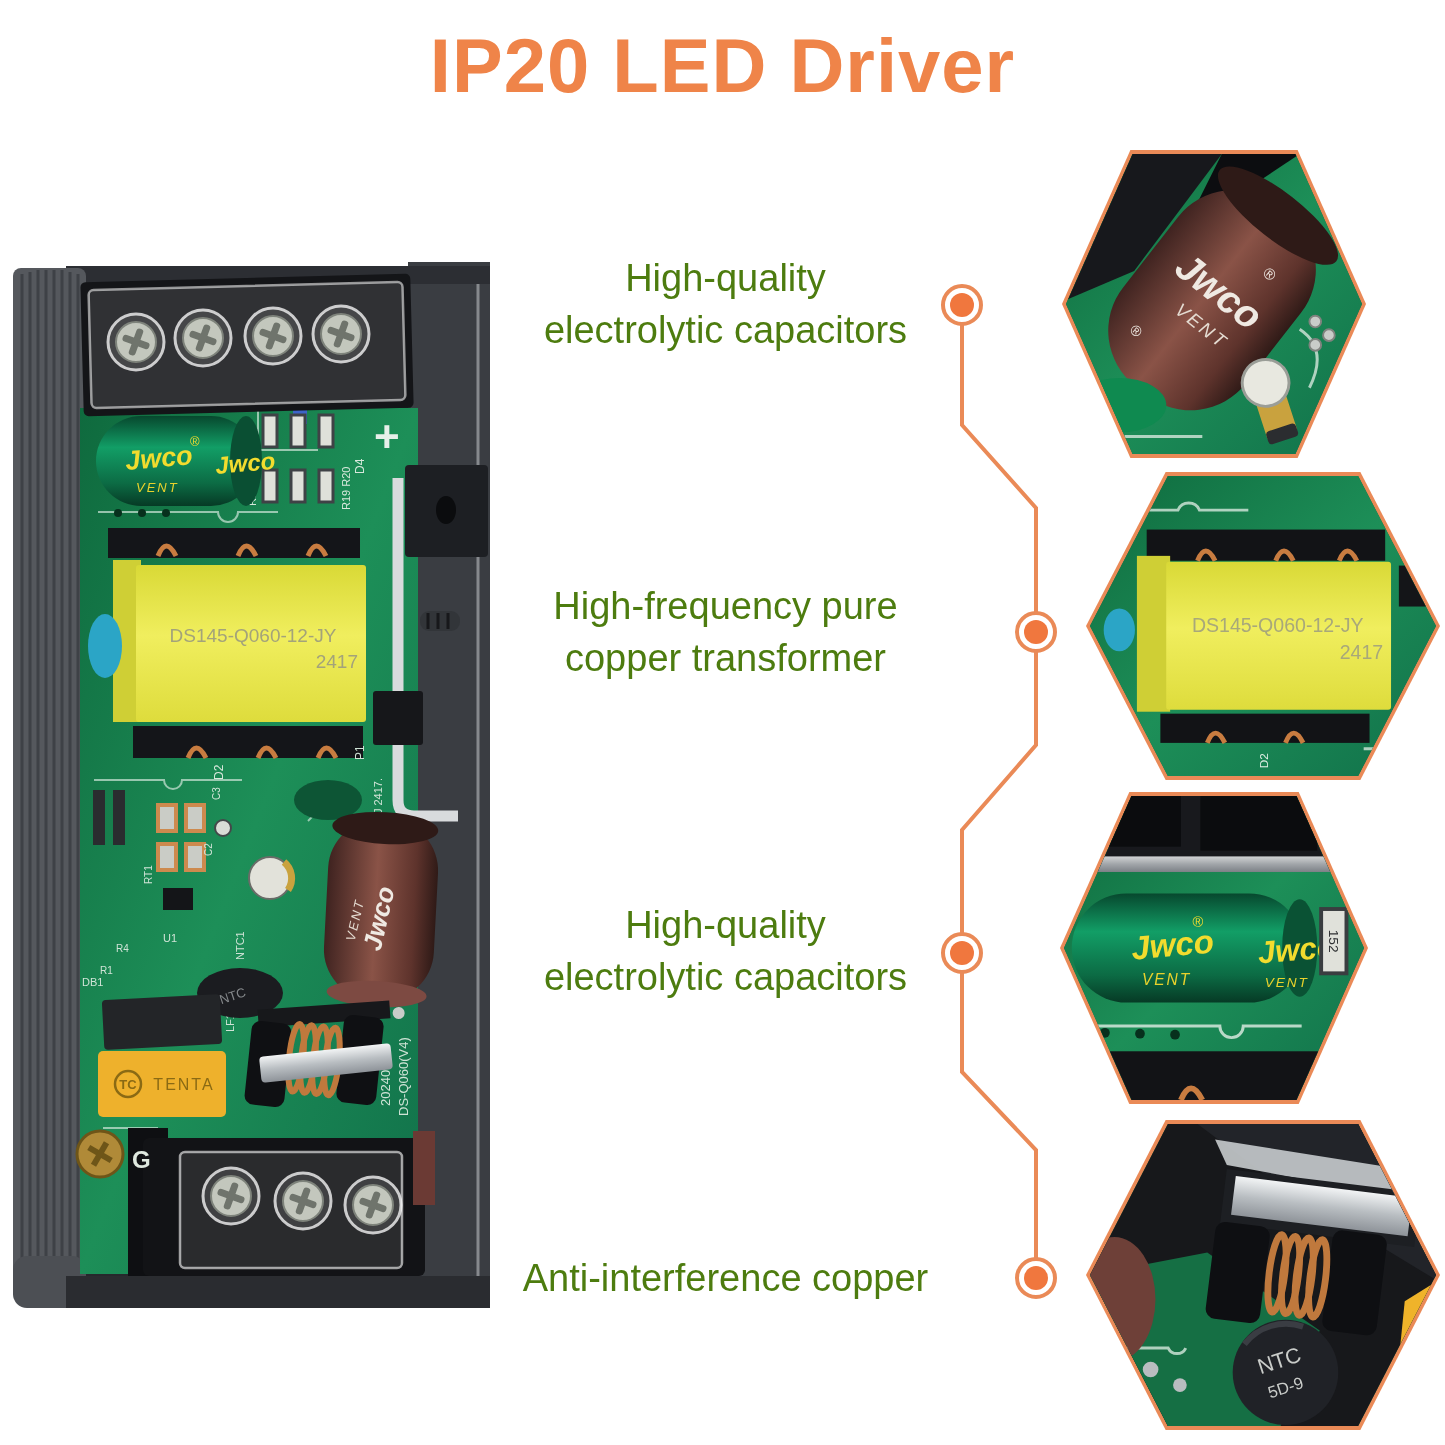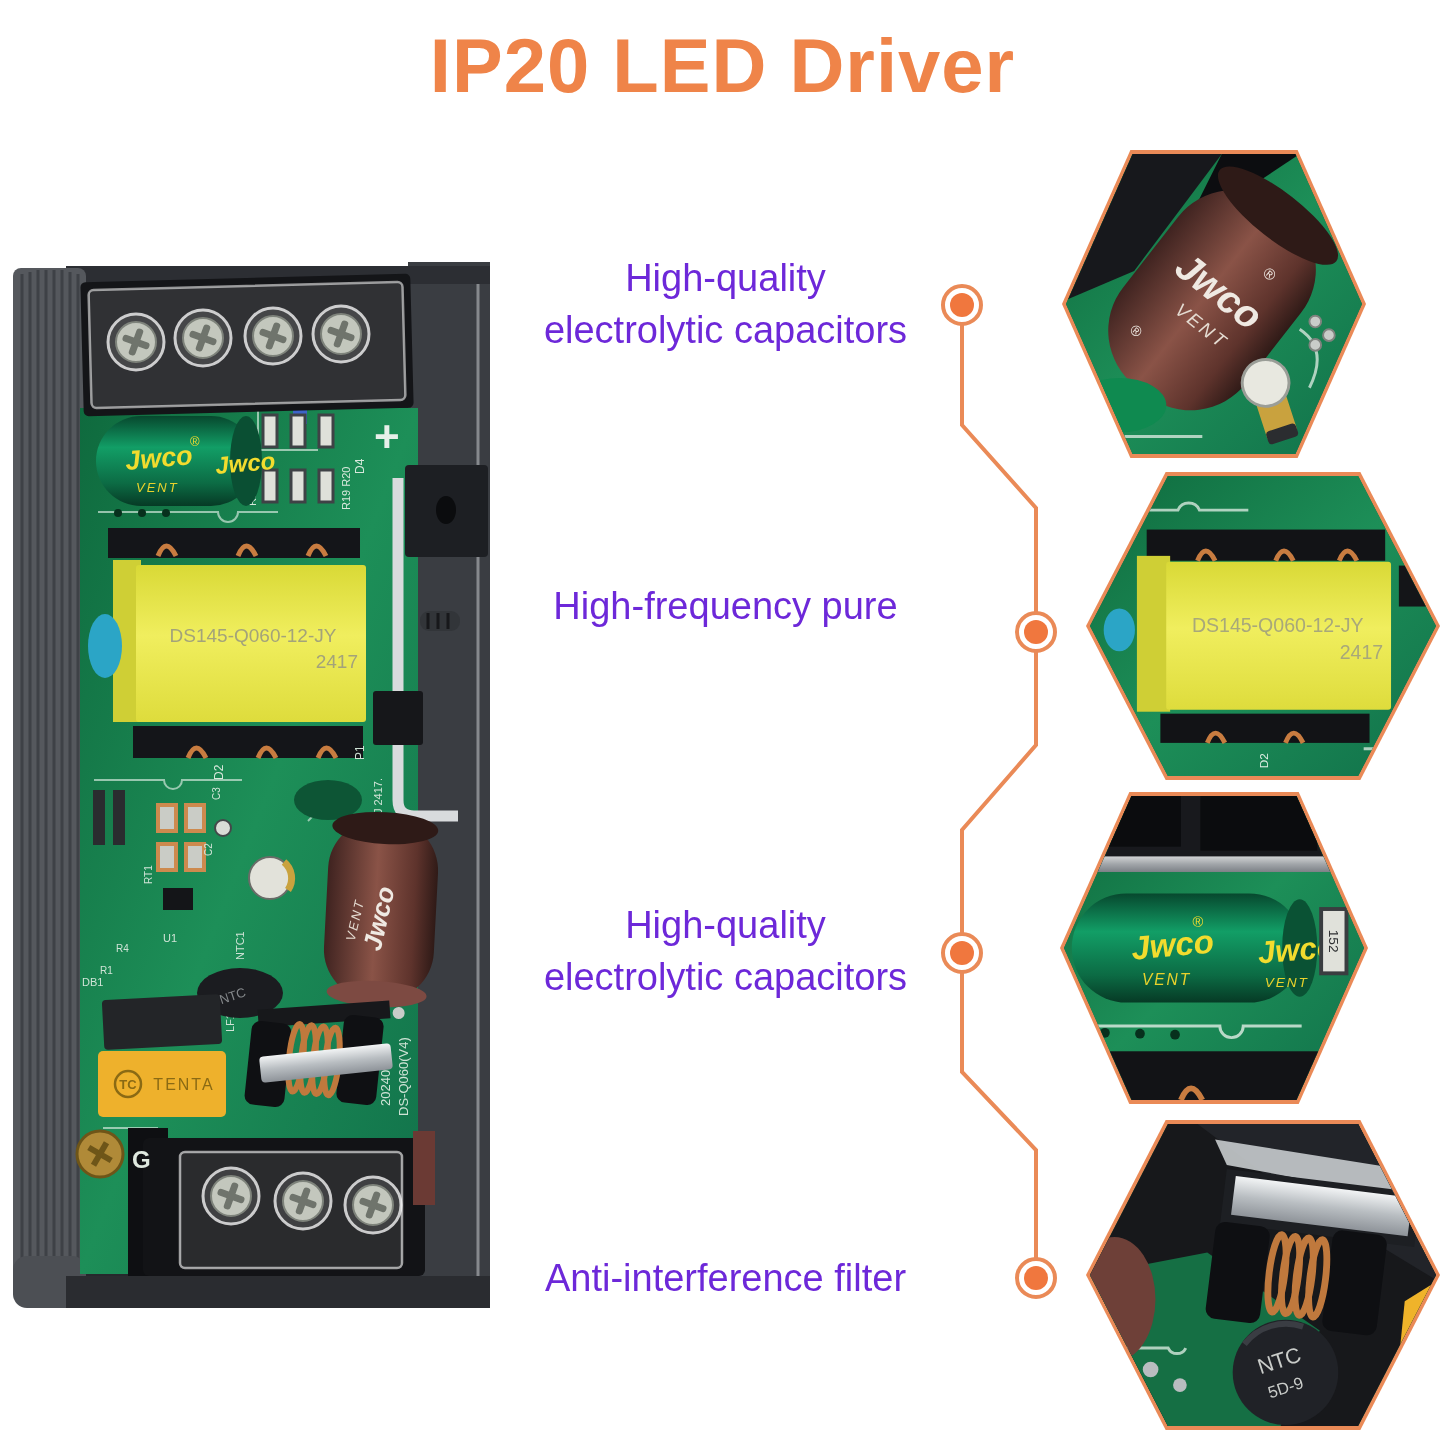--- a/index.html
+++ b/index.html
@@ -2,21 +2,21 @@
 <html><head>
 <meta charset="utf-8">
 <style>
   html,body{margin:0;padding:0;background:#fff;}
   .canvas{position:relative;width:1445px;height:1445px;background:#fff;overflow:hidden;
           font-family:"Liberation Sans",sans-serif;}
   .title{position:absolute;top:22px;left:0;width:1445px;text-align:center;
          font-size:76px;font-weight:bold;color:#EF8449;letter-spacing:1px;margin:0;}
   .photo{position:absolute;left:8px;top:260px;width:484px;height:1052px;}
   .callout{position:absolute;left:488px;width:475px;text-align:center;
-           color:#6d28d9;font-size:38px;line-height:52px;font-weight:400;}
+           color:#4d7c0f;font-size:38px;line-height:52px;font-weight:400;}
   .c1{top:252px;} .c2{top:580px;} .c3{top:899px;} .c4{top:1252px;}
   .connector{position:absolute;left:0;top:0;width:1445px;height:1445px;pointer-events:none;}
   .hex{position:absolute;background:#EA8A57;
        clip-path:polygon(0% 50%,22.5% 0%,77.5% 0%,100% 50%,77.5% 100%,22.5% 100%);}
   .hex-inner{position:absolute;top:4px;left:4px;right:4px;bottom:4px;overflow:hidden;
        clip-path:polygon(0% 50%,22.5% 0%,77.5% 0%,100% 50%,77.5% 100%,22.5% 100%);background:#14663e;}
   .hex-inner svg{width:100%;height:100%;display:block;}
   .h1{left:1062px;top:150px;width:304px;height:308px;}
   .h2{left:1086px;top:472px;width:354px;height:308px;}
   .h3{left:1060px;top:792px;width:308px;height:312px;}
@@ -261,27 +261,28 @@
 
     <rect x="58" y="1016" width="424" height="32" fill="#2a2c30"></rect>
   </svg>
 
   <div class="callout c1">
     <div>High-quality</div>
     <div>electrolytic capacitors</div>
   </div>
   <div class="callout c2">
     <div>High-frequency pure</div>
+    <div>copper transformer</div>
   </div>
   <div class="callout c3">
     <div>High-quality</div>
     <div>electrolytic capacitors</div>
   </div>
   <div class="callout c4">
-    <div>Anti-interference filter</div>
+    <div>Anti-interference copper</div>
   </div>
 
   <svg class="connector" viewBox="0 0 1445 1445">
     <polyline points="962,305 962,425 1036,508 1036,745 962,830 962,1072 1036,1150 1036,1278" fill="none" stroke="#EA8A57" stroke-width="4"></polyline>
     <g>
       <circle cx="962" cy="305" r="19" fill="#ffffff" stroke="#EA8A57" stroke-width="4"></circle>
       <circle cx="962" cy="305" r="12" fill="#F0773E"></circle>
     </g>
     <g>
       <circle cx="1036" cy="632" r="19" fill="#ffffff" stroke="#EA8A57" stroke-width="4"></circle>

